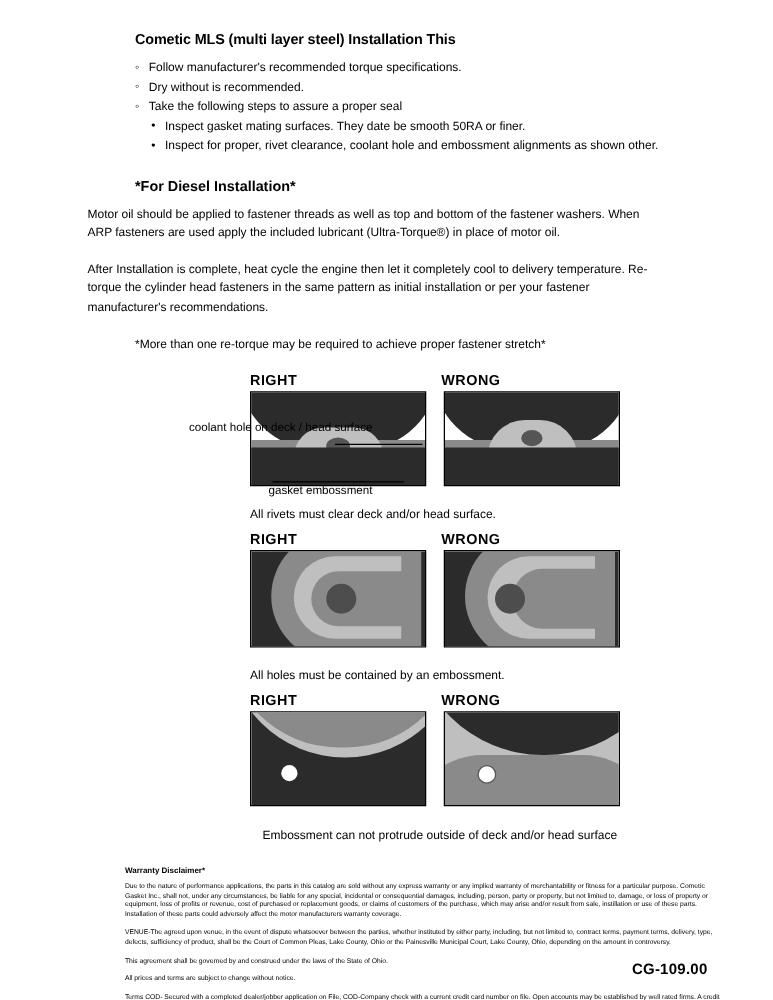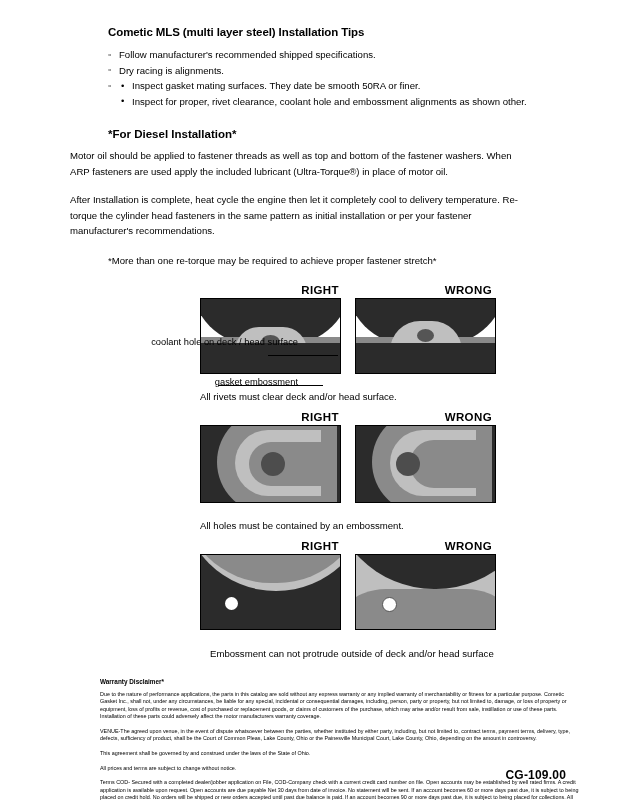--- a/index.html
+++ b/index.html
@@ -90,21 +90,21 @@
   }
   .fig-group {
     margin-bottom: 5px;
   }
   .fig-labels {
     display: flex;
     gap: 14px;
   }
   .fig-labels .lbl {
     width: 139px;
-    text-align: right;
+    text-align: left;
     font-size: 11.5px;
     font-weight: bold;
     letter-spacing: 0.4px;
     padding-bottom: 2px;
   }
   .fig-row {
     display: flex;
     gap: 14px;
   }
   .fig-box {
@@ -164,21 +164,21 @@
   }
   .callout-1 {
     position: absolute;
     right: 0;
     top: 0;
     width: 160px;
   }
   .callout-2 {
     position: absolute;
     right: 0;
-    top: 40px;
+    top: 50px;
     width: 160px;
   }
   .leader {
     position: absolute;
     background: #000;
     height: 1px;
   }
 
   
   .warranty {
@@ -204,26 +204,27 @@
     font-size: 12px;
     font-weight: bold;
     letter-spacing: 0.2px;
   }
 </style>
 </head>
 <body>
 
 <div class="page">
 
-  <h1 class="title">Cometic MLS (multi layer steel) Installation Tips</h1>
+  <h1 class="title">Cometic MLS (multi layer steel) Installation This</h1>
 
   <ul class="bullets">
-    <li>Follow manufacturer's recommended shipped specifications.</li>
-    <li>Dry racing is alignments.</li>
+    <li>Follow manufacturer's recommended torque specifications.</li>
+    <li>Dry without is recommended.</li>
     <li>
+      <span>Take the following steps to assure a proper seal</span>
       <ul class="subbullets">
         <li>Inspect gasket mating surfaces.  They date be smooth 50RA or finer.</li>
         <li>Inspect for proper, rivet clearance, coolant hole and embossment alignments as shown other.</li>
       </ul>
     </li>
   </ul>
 
   <h2 class="section-title">*For Diesel Installation*</h2>
   <p class="para">Motor oil should be applied to fastener threads as well as top and bottom of the fastener washers. When ARP fasteners are used apply the included lubricant (Ultra-Torque®) in place of motor oil.</p>
   <p class="para">After Installation is complete, heat cycle the engine then let it completely cool to delivery temperature. Re-torque the cylinder head fasteners in the same pattern as initial installation or per your fastener manufacturer's recommendations.</p>

